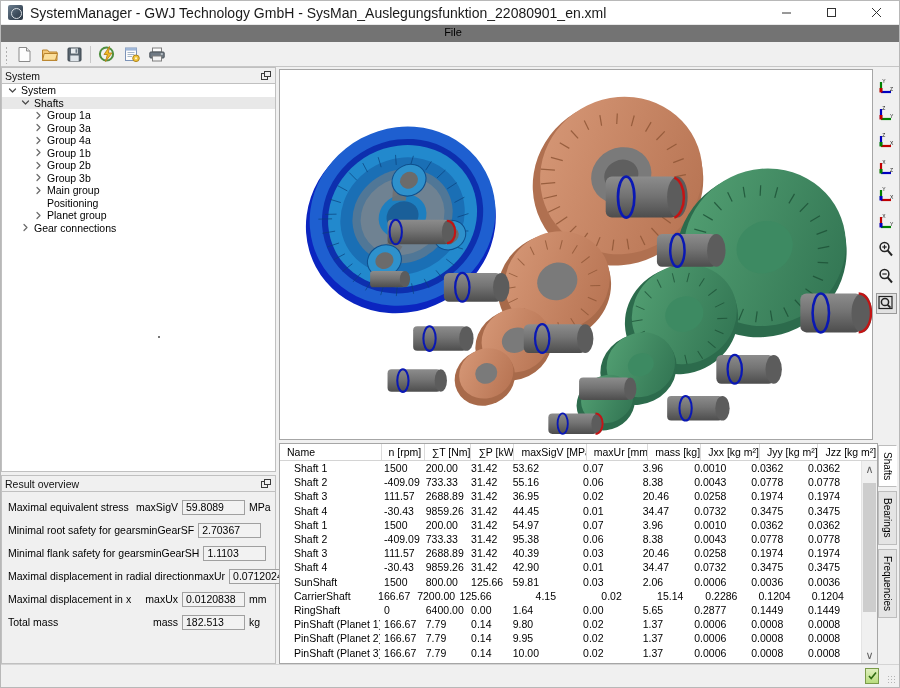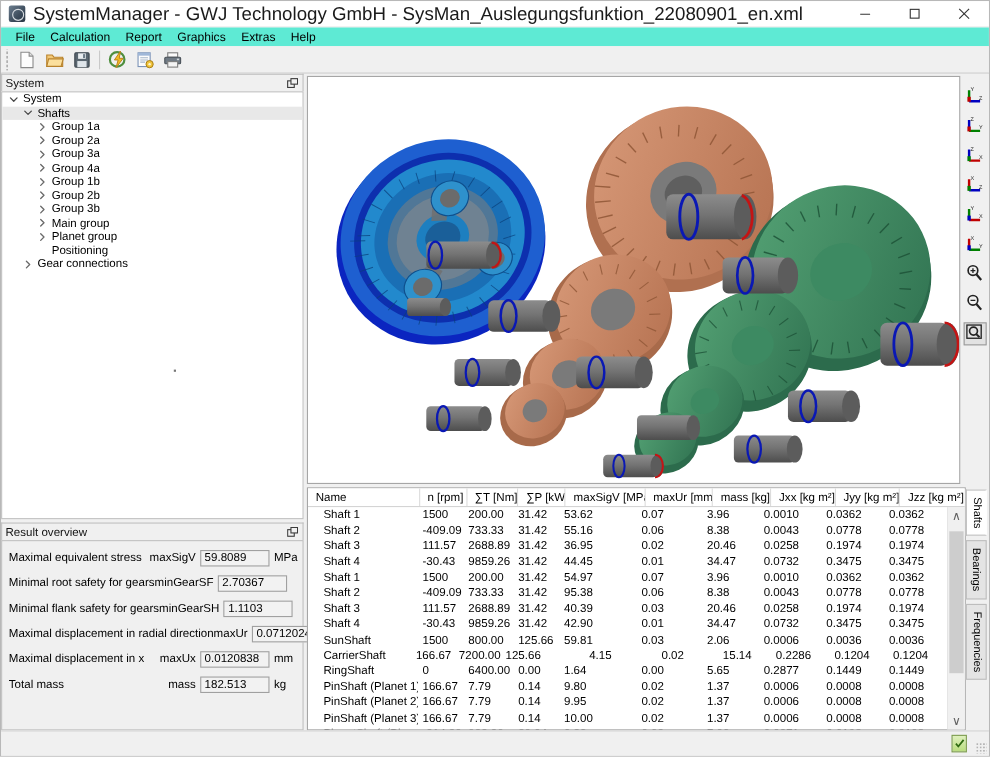--- a/index.html
+++ b/index.html
@@ -12,26 +12,26 @@
   }
   .app { width:900px; height:688px; display:flex; flex-direction:column; background:#f0f0f0; border:1px solid #b8b8b8; }
 
   
   .titlebar { height:24px; min-height:24px; background:#ffffff; display:flex; align-items:center; border-bottom:1px solid #e8e8e8; }
   .title-icon { width:15px; height:15px; margin-left:7px; margin-right:7px; border-radius:2px;
       background:linear-gradient(135deg,#6d7f90 0%,#3d4c5c 60%,#2a3542 100%);
       position:relative; flex:none; }
   .title-icon:before { content:""; position:absolute; left:3px; top:3px; width:9px; height:9px;
       border-radius:50%; border:1.5px solid #d8dde2; }
-  .title-text { font-size:17px; color:#1a1a1a; white-space:nowrap; }
+  .title-text { font-size:14px; color:#1a1a1a; white-space:nowrap; }
   .win-btns { margin-left:auto; display:flex; height:24px; }
   .win-btn { width:45px; height:24px; display:flex; align-items:center; justify-content:center; color:#333; font-size:11px; }
 
   
-  .menubar { height:17px; min-height:17px; background:#5eead4; display:flex; align-items:center; padding-left:6px; }
+  .menubar { height:17px; min-height:17px; background:#737373; display:flex; align-items:center; padding-left:6px;flex-direction:column; }
   .menu-item { padding:1px 7px; font-size:11px; color:#000; white-space:nowrap; }
 
   
   .toolbar { height:25px; min-height:25px; background:#f0f0f0; display:flex; align-items:center; border-bottom:1px solid #c6c6c6; }
   .grip { width:7px; height:19px; margin-left:2px; margin-right:2px;
       background-image:radial-gradient(circle, #b0b0b0 1px, transparent 1px);
       background-size:3px 4px; background-position:2px 1px; background-repeat:repeat-y; flex:none; }
   .tb-btn { width:25px; height:23px; display:flex; align-items:center; justify-content:center; flex:none; }
   .tb-sep { width:1px; height:17px; background:#c9c9c9; margin:0 3px; flex:none; }
 
@@ -241,81 +241,73 @@
                 </svg>
               </span>
               <span class="tree-label">Group 1a</span>
             </div>
             <div class="tree-row">
               <span class="twisty" style="margin-left: 30px;">
                 <svg width="9" height="9" viewBox="0 0 9 9">
                   <path d="M3 1.5 L6 4.5 L3 7.5" fill="none" stroke="#6a6a6a" stroke-width="1.2" stroke-linecap="round" stroke-linejoin="round"></path>
                 </svg>
               </span>
-              <span class="tree-label">Group 2a</span>
+              <span class="tree-label">Group 3a</span>
             </div>
             <div class="tree-row">
               <span class="twisty" style="margin-left: 30px;">
                 <svg width="9" height="9" viewBox="0 0 9 9">
                   <path d="M3 1.5 L6 4.5 L3 7.5" fill="none" stroke="#6a6a6a" stroke-width="1.2" stroke-linecap="round" stroke-linejoin="round"></path>
                 </svg>
               </span>
-              <span class="tree-label">Group 3a</span>
+              <span class="tree-label">Group 4a</span>
             </div>
             <div class="tree-row">
               <span class="twisty" style="margin-left: 30px;">
                 <svg width="9" height="9" viewBox="0 0 9 9">
                   <path d="M3 1.5 L6 4.5 L3 7.5" fill="none" stroke="#6a6a6a" stroke-width="1.2" stroke-linecap="round" stroke-linejoin="round"></path>
                 </svg>
               </span>
-              <span class="tree-label">Group 4a</span>
+              <span class="tree-label">Group 1b</span>
             </div>
             <div class="tree-row">
               <span class="twisty" style="margin-left: 30px;">
                 <svg width="9" height="9" viewBox="0 0 9 9">
                   <path d="M3 1.5 L6 4.5 L3 7.5" fill="none" stroke="#6a6a6a" stroke-width="1.2" stroke-linecap="round" stroke-linejoin="round"></path>
                 </svg>
               </span>
-              <span class="tree-label">Group 1b</span>
+              <span class="tree-label">Group 2b</span>
             </div>
             <div class="tree-row">
               <span class="twisty" style="margin-left: 30px;">
                 <svg width="9" height="9" viewBox="0 0 9 9">
                   <path d="M3 1.5 L6 4.5 L3 7.5" fill="none" stroke="#6a6a6a" stroke-width="1.2" stroke-linecap="round" stroke-linejoin="round"></path>
                 </svg>
               </span>
-              <span class="tree-label">Group 2b</span>
+              <span class="tree-label">Group 3b</span>
             </div>
             <div class="tree-row">
               <span class="twisty" style="margin-left: 30px;">
                 <svg width="9" height="9" viewBox="0 0 9 9">
                   <path d="M3 1.5 L6 4.5 L3 7.5" fill="none" stroke="#6a6a6a" stroke-width="1.2" stroke-linecap="round" stroke-linejoin="round"></path>
                 </svg>
               </span>
-              <span class="tree-label">Group 3b</span>
-            </div>
-            <div class="tree-row">
-              <span class="twisty" style="margin-left: 30px;">
-                <svg width="9" height="9" viewBox="0 0 9 9">
-                  <path d="M3 1.5 L6 4.5 L3 7.5" fill="none" stroke="#6a6a6a" stroke-width="1.2" stroke-linecap="round" stroke-linejoin="round"></path>
-                </svg>
-              </span>
               <span class="tree-label">Main group</span>
-            </div>
-            <div class="tree-row">
-              <span class="twisty" style="margin-left: 30px;">
-                <svg width="9" height="9" viewBox="0 0 9 9">
-                  <path d="M3 1.5 L6 4.5 L3 7.5" fill="none" stroke="#6a6a6a" stroke-width="1.2" stroke-linecap="round" stroke-linejoin="round"></path>
-                </svg>
-              </span>
-              <span class="tree-label">Planet group</span>
             </div>
             <div class="tree-row">
               <span class="twisty" style="margin-left: 30px;"></span>
               <span class="tree-label">Positioning</span>
+            </div>
+            <div class="tree-row">
+              <span class="twisty" style="margin-left: 30px;">
+                <svg width="9" height="9" viewBox="0 0 9 9">
+                  <path d="M3 1.5 L6 4.5 L3 7.5" fill="none" stroke="#6a6a6a" stroke-width="1.2" stroke-linecap="round" stroke-linejoin="round"></path>
+                </svg>
+              </span>
+              <span class="tree-label">Planet group</span>
             </div>
             <div class="tree-row">
               <span class="twisty" style="margin-left: 17px;">
                 <svg width="9" height="9" viewBox="0 0 9 9">
                   <path d="M3 1.5 L6 4.5 L3 7.5" fill="none" stroke="#6a6a6a" stroke-width="1.2" stroke-linecap="round" stroke-linejoin="round"></path>
                 </svg>
               </span>
               <span class="tree-label">Gear connections</span>
             </div>
           </div>

